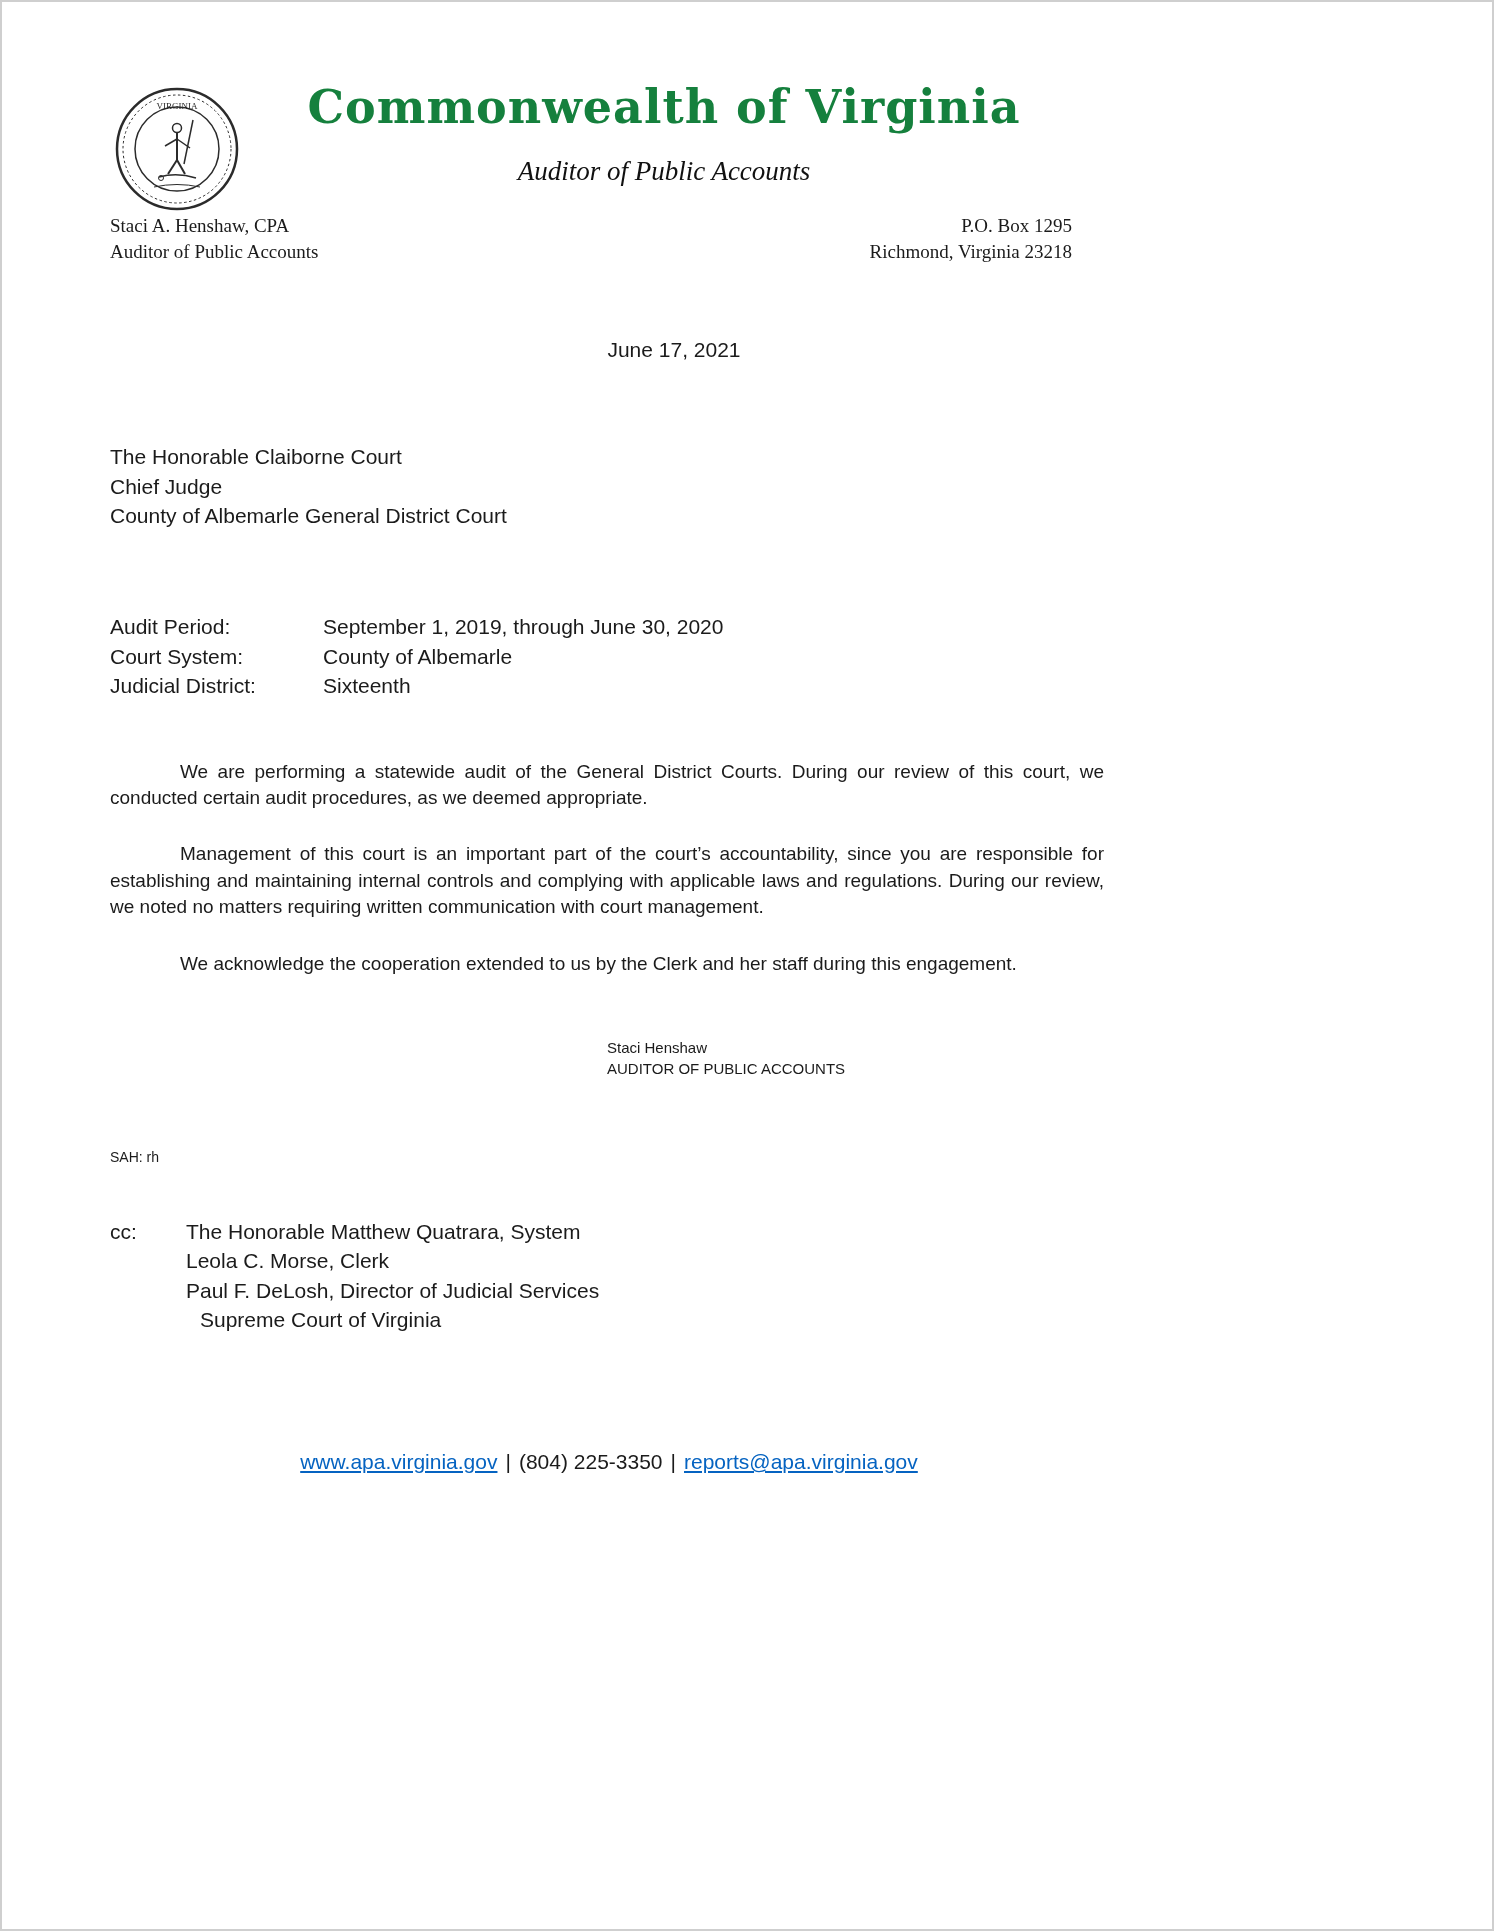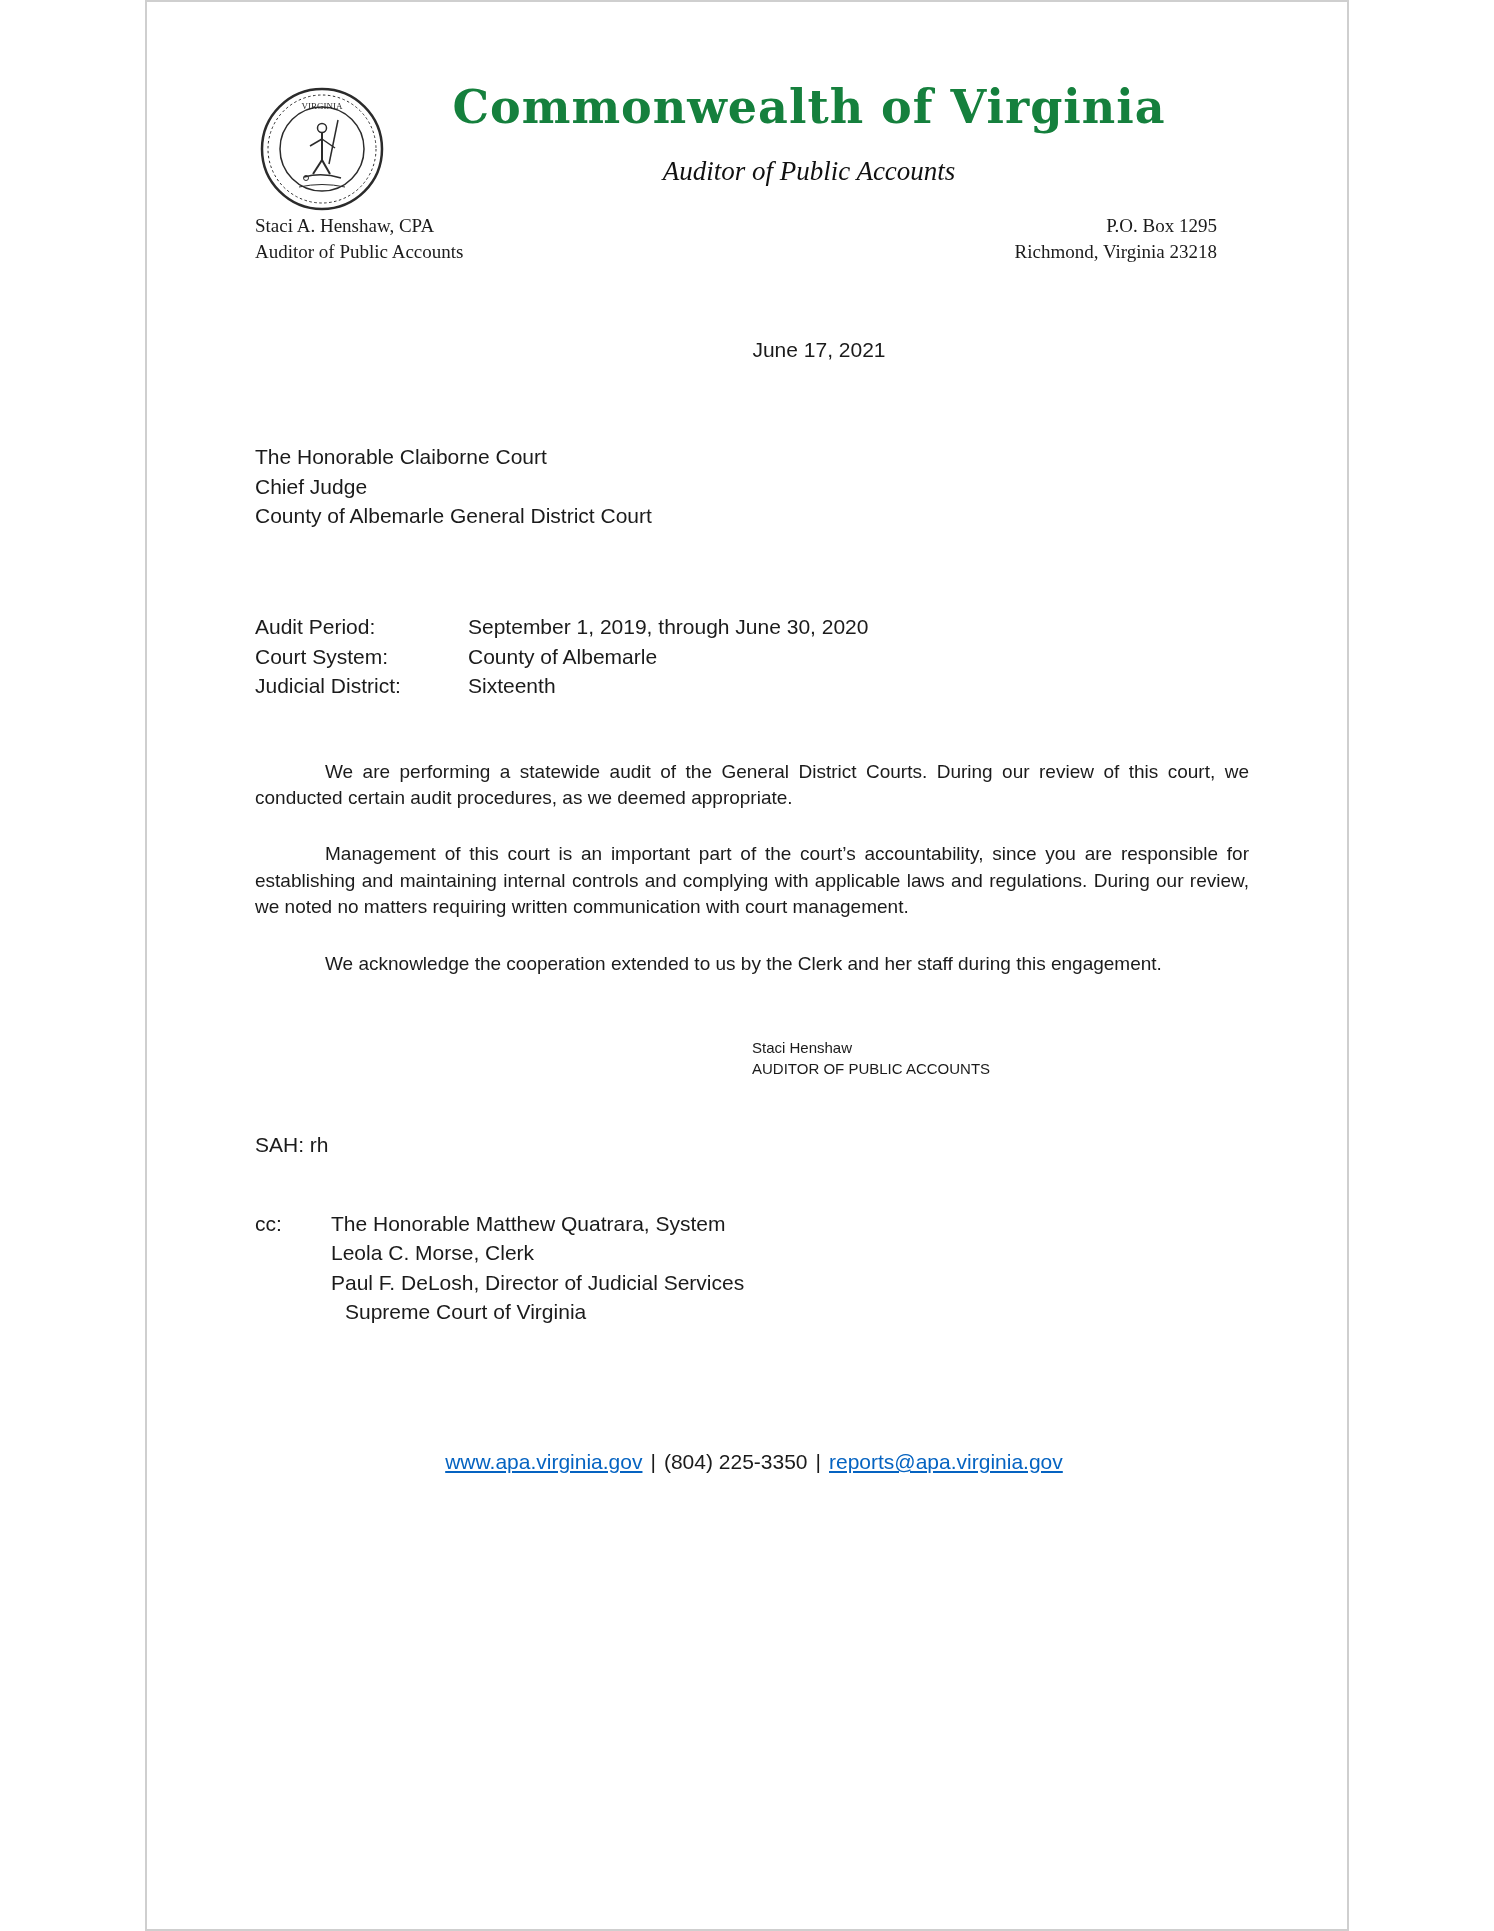--- a/index.html
+++ b/index.html
@@ -1,18 +1,18 @@
 <!DOCTYPE html>
 <html><head>
 <meta charset="utf-8">
 <style>
   * { box-sizing: border-box; }
   html, body { margin: 0; padding: 0; background: #ffffff; }
   .page {
-    width: 1204px;
+    width: 1494px;
     height: 1931px;
     margin: 0 auto;
     background: #ffffff;
     border: 2px solid #cfcfcf;
     font-family: "Liberation Sans", sans-serif;
     color: #1b1b1b;
     position: relative;
     overflow: hidden;
   }
   .content {
@@ -72,21 +72,21 @@
   .para {
     font-size: 19px;
     line-height: 1.39;
     text-align: justify;
     text-indent: 70px;
     margin: 0 4px 30px 0;
   }
 
   .signature { margin-top: 60px; margin-left: 497px; font-size: 15px; line-height: 1.4; }
 
-  .reference { margin-top: 54px; font-size: 21px; }
+  .reference { margin-top: 70px; font-size: 14px; }
 
   .cc-block { margin-top: 52px; font-size: 21px; line-height: 1.4; display: flex; }
   .cc-label { width: 76px; flex: 0 0 76px; }
   .cc-list { }
   .cc-item { }
   .cc-item.indented { padding-left: 14px; }
 
   
   .footer {
     position: absolute;

